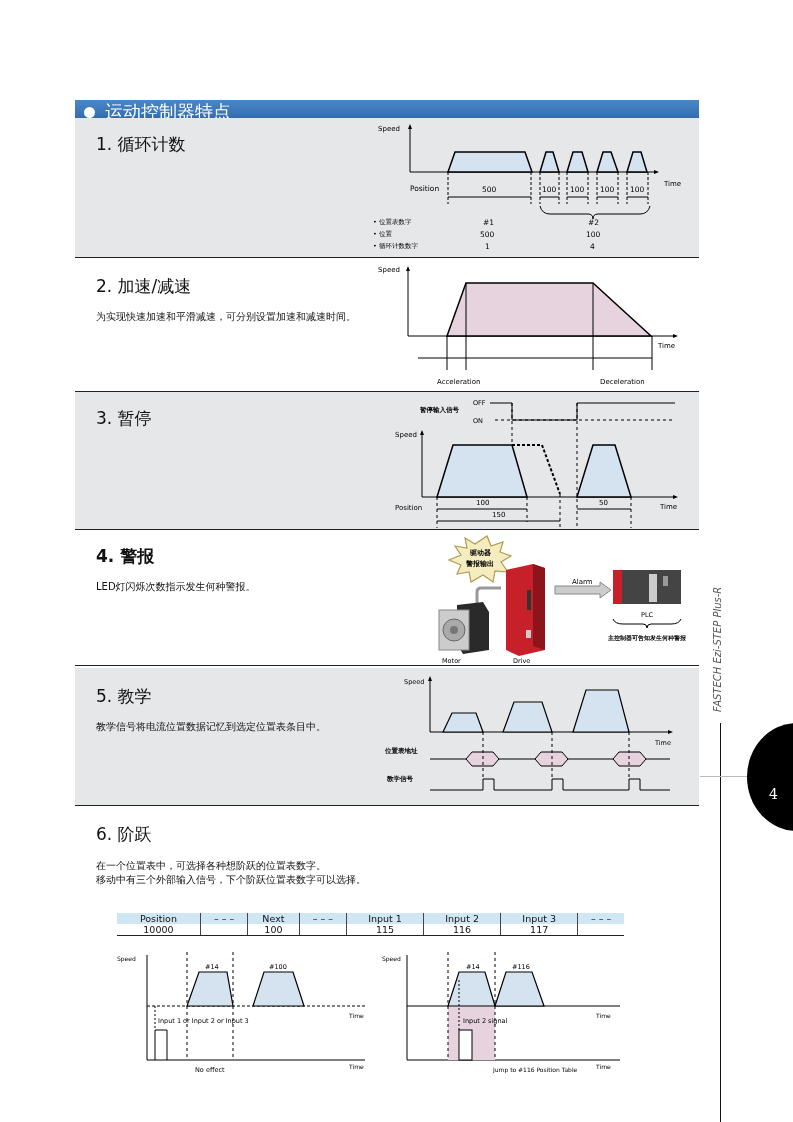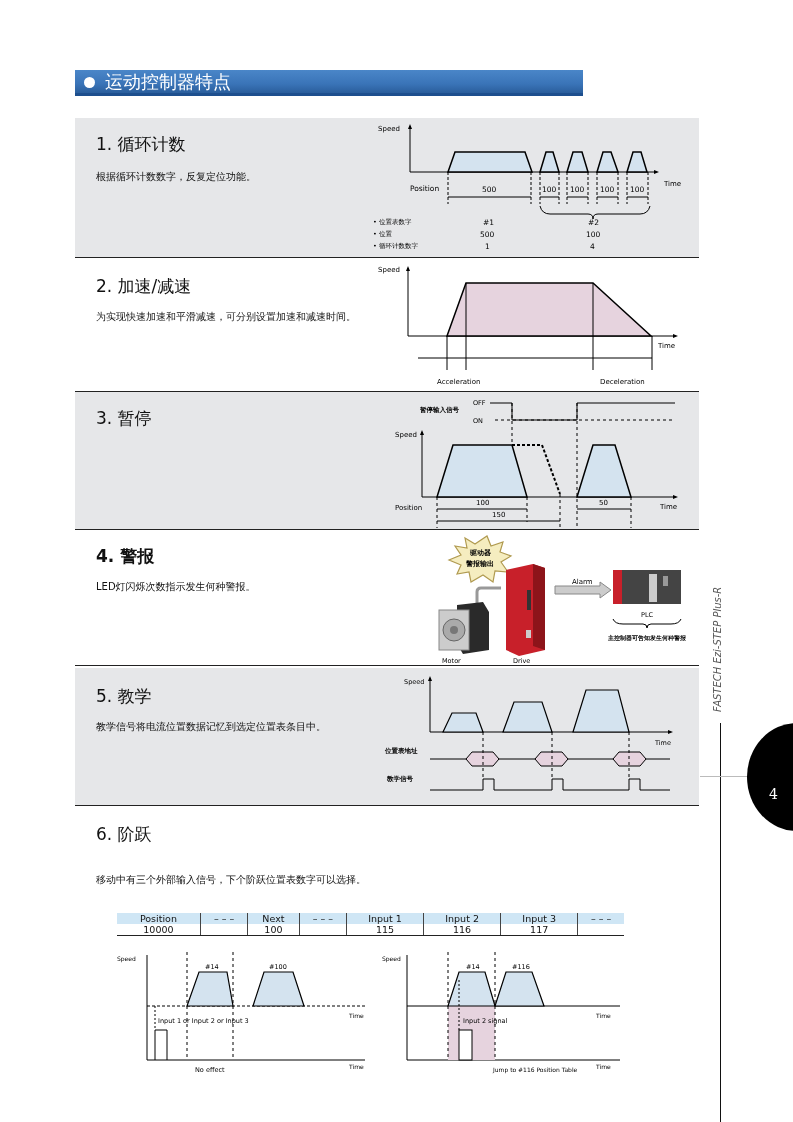--- a/index.html
+++ b/index.html
@@ -1,17 +1,17 @@
 <!DOCTYPE html>
 <html><head>
 <meta charset="utf-8">
 <style>
   html,body{margin:0;padding:0;background:#fff;}
   body{width:793px;height:1122px;position:relative;overflow:hidden;font-family:"DejaVu Sans","Liberation Sans",sans-serif;color:#111;}
-  .banner{position:absolute;left:75px;top:70px;width:508px;height:26px;background:linear-gradient(180deg,#4a86c8 0%,#3a74b8 60%,#2a5e9c 100%);border-bottom:3px solid #1d4f8e;box-sizing:border-box;}
+  .banner{position:absolute;left:75px;top:100px;width:624px;height:26px;background:linear-gradient(180deg,#4a86c8 0%,#3a74b8 60%,#2a5e9c 100%);border-bottom:3px solid #1d4f8e;box-sizing:border-box;}
   .banner .dot{position:absolute;left:9px;top:7px;width:11px;height:11px;border-radius:50%;background:#fff;}
   .banner .title{position:absolute;left:30px;top:1px;color:#fff;font-size:18px;line-height:22px;}
   .section{position:absolute;left:75px;width:624px;box-sizing:border-box;}
   .section.shaded{background:#e6e7e9;}
   .section .rule{position:absolute;left:0;right:0;bottom:0;height:1px;background:#222;}
   .sec-title{position:absolute;left:21px;font-size:17px;line-height:20px;}
   .sec-desc{position:absolute;left:21px;font-size:10px;line-height:14px;width:280px;}
   .diagram{position:absolute;}
   svg text{font-family:"DejaVu Sans","Liberation Sans",sans-serif;}
   table.ptab{position:absolute;left:117px;top:913px;width:507px;border-collapse:collapse;font-size:9.5px;}
@@ -29,21 +29,20 @@
 <body>
 
 <div class="banner">
   <div class="dot"></div>
   <div class="title">运动控制器特点</div>
 </div>
 
 <div class="section shaded" style="top:118px;height:140px;">
   <div class="rule"></div>
   <div class="sec-title" style="top:16px;">1.  循环计数</div>
-  <div class="sec-desc" style="top:52px;">根据循环计数数字，反复定位功能。</div>
   <svg class="diagram" style="left:295px;top:0;" width="325" height="140">
     <text x="8" y="13" font-size="7">Speed</text>
     <line x1="40" y1="8" x2="40" y2="54" stroke="#000"></line>
       <path d="M38 11 L40 6 L42 11 Z"></path>
     <line x1="40" y1="54" x2="286" y2="54" stroke="#000"></line>
       <path d="M284 52 L289 54 L284 56 Z"></path>
     <polygon points="78,54 85,34 155,34 162,54" fill="#d4e3ef" stroke="#000" stroke-width="1.5"></polygon>
     <polygon points="170,54 176,34 183,34 189,54" fill="#d4e3ef" stroke="#000" stroke-width="1.5"></polygon>
     <polygon points="197,54 203,34 212,34 218,54" fill="#d4e3ef" stroke="#000" stroke-width="1.5"></polygon>
     <polygon points="227,54 233,34 241,34 248,54" fill="#d4e3ef" stroke="#000" stroke-width="1.5"></polygon>
@@ -211,20 +210,21 @@
       <line x1="113" y1="64" x2="113" y2="111"></line>
       <line x1="182" y1="64" x2="182" y2="111"></line>
       <line x1="259" y1="64" x2="259" y2="111"></line>
     </g>
   </svg>
 </div>
 
 <div class="section" style="top:806px;height:328px;">
   <div class="rule"></div>
   <div class="sec-title" style="top:18px;">6.  阶跃</div>
+  <div class="sec-desc" style="top:53px;width:400px;">在一个位置表中，可选择各种想阶跃的位置表数字。</div>
   <div class="sec-desc" style="top:67px;width:400px;">移动中有三个外部输入信号，下个阶跃位置表数字可以选择。</div>
 </div>
 
 <table class="ptab">
   <tbody>
       <tr class="h">
     <td>Position</td>
     <td>– – –</td>
     <td>Next</td>
     <td>– – –</td>

